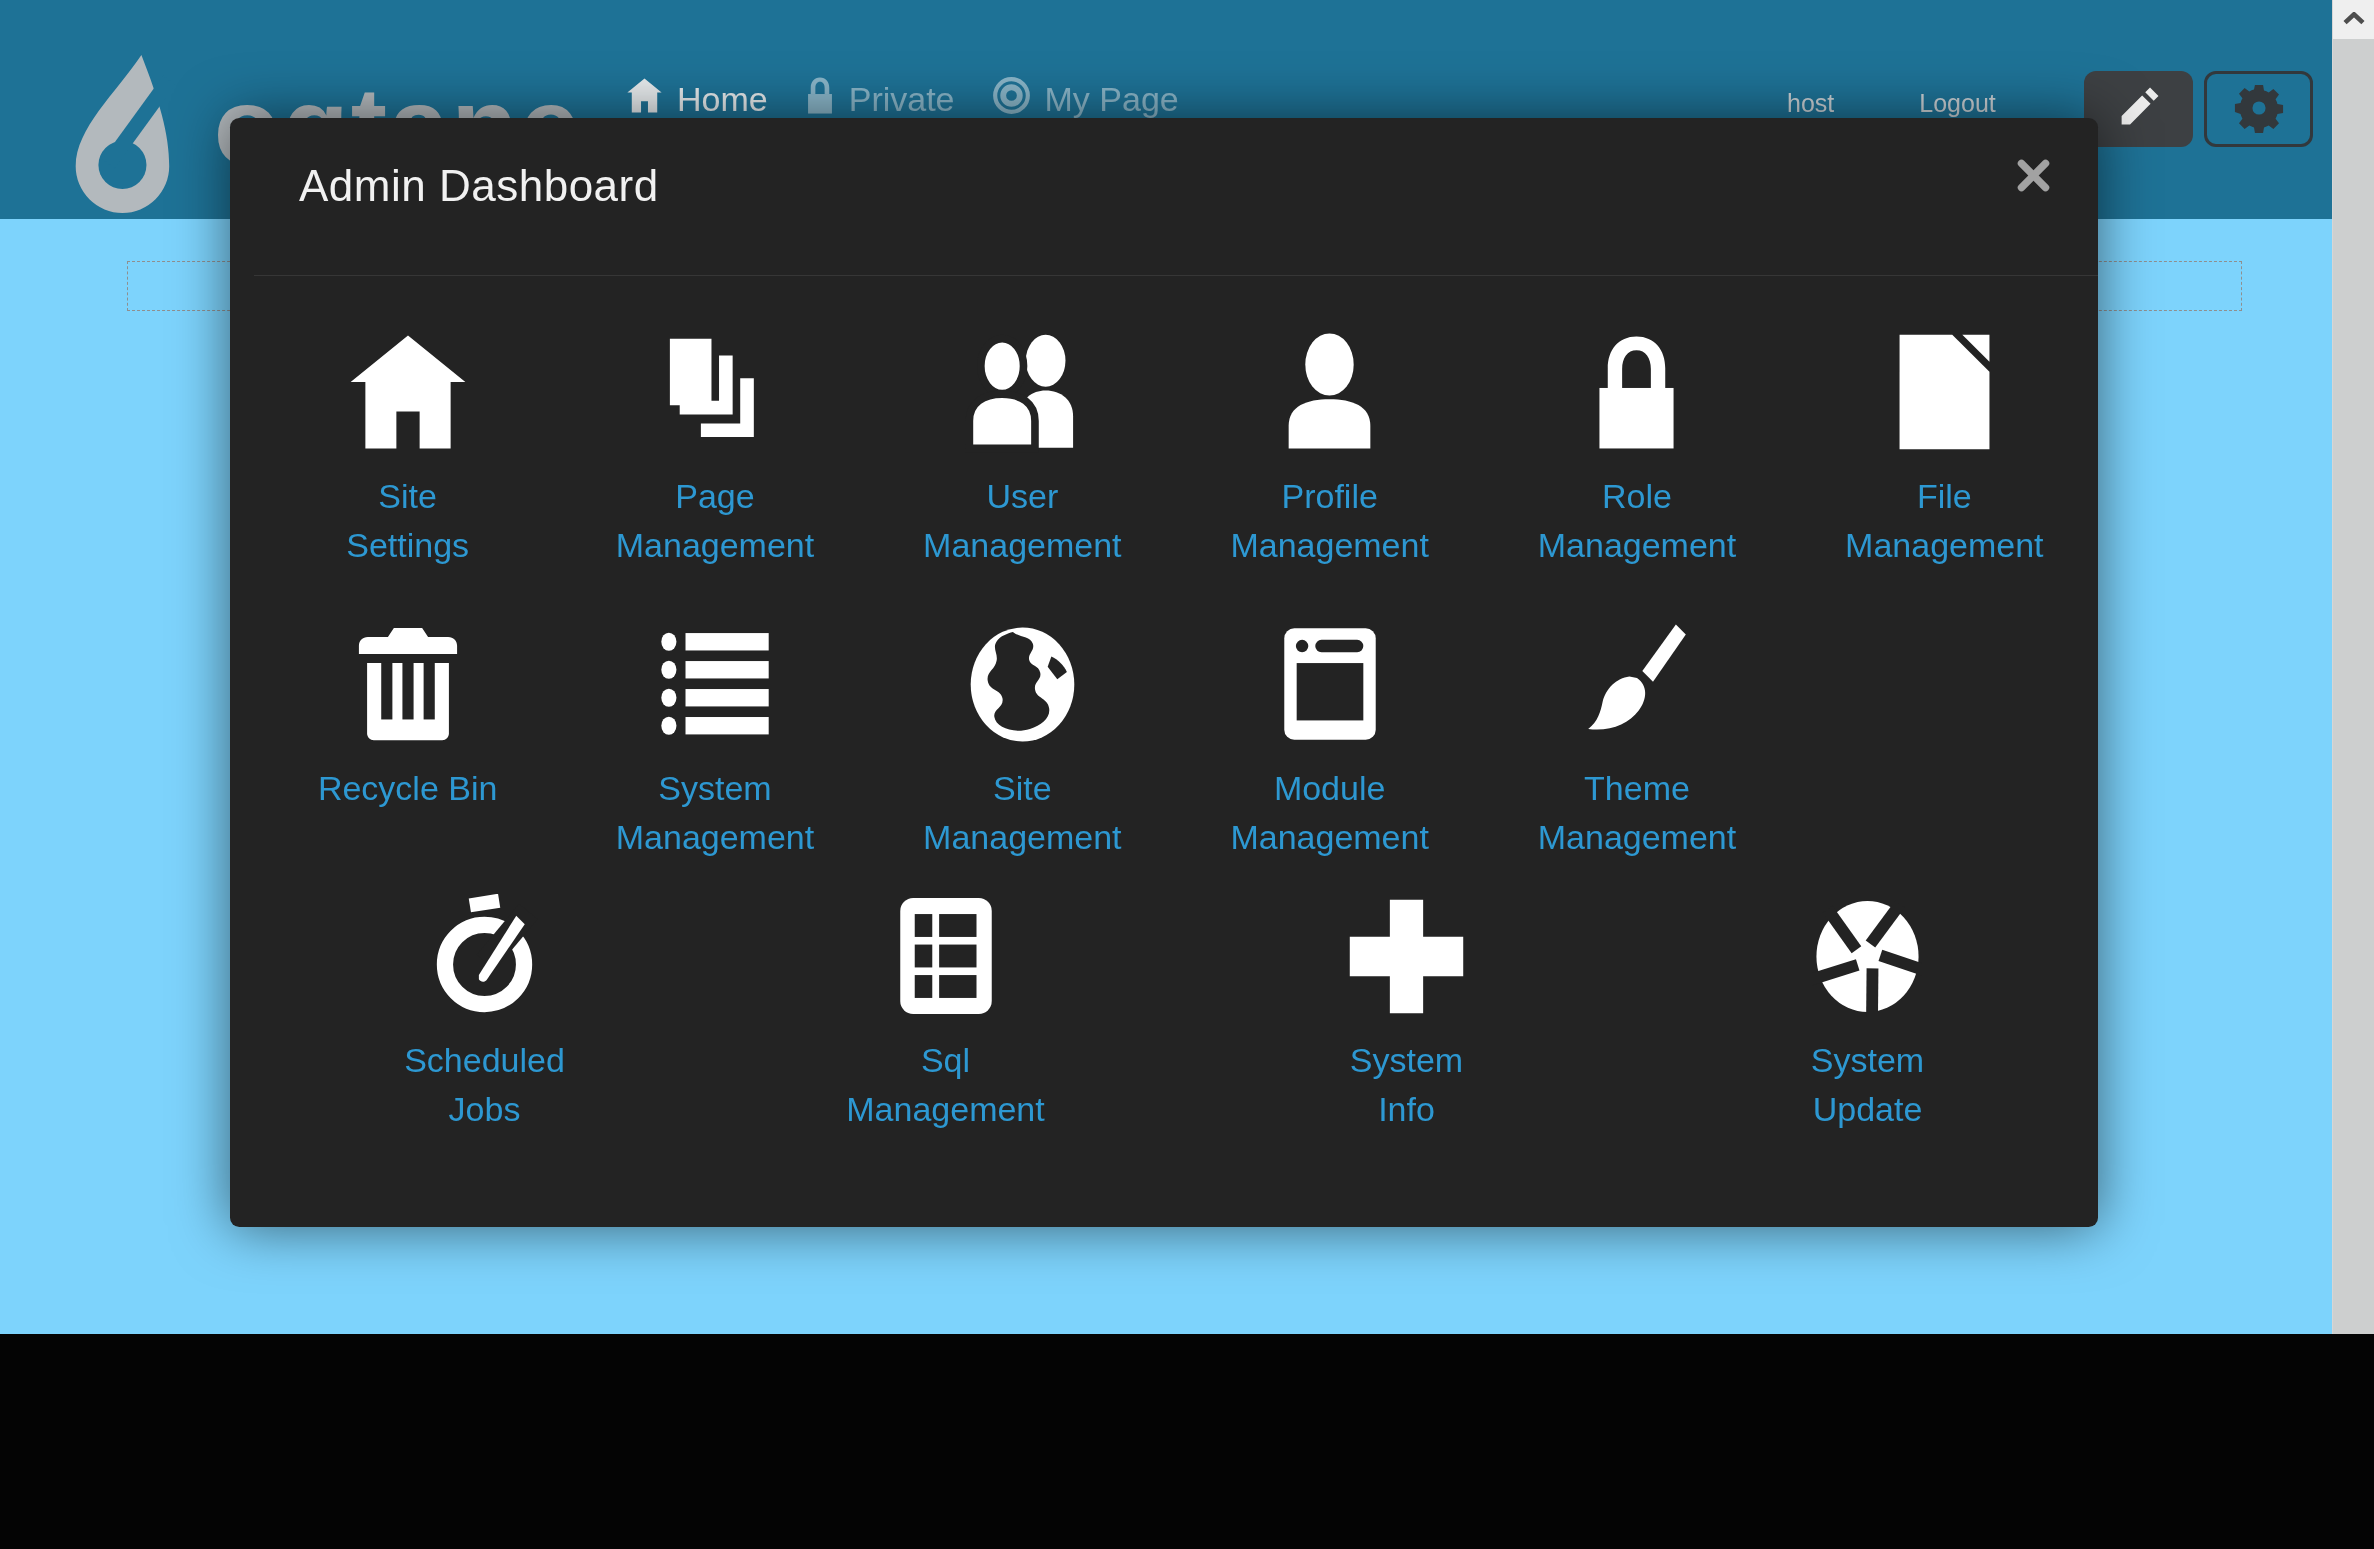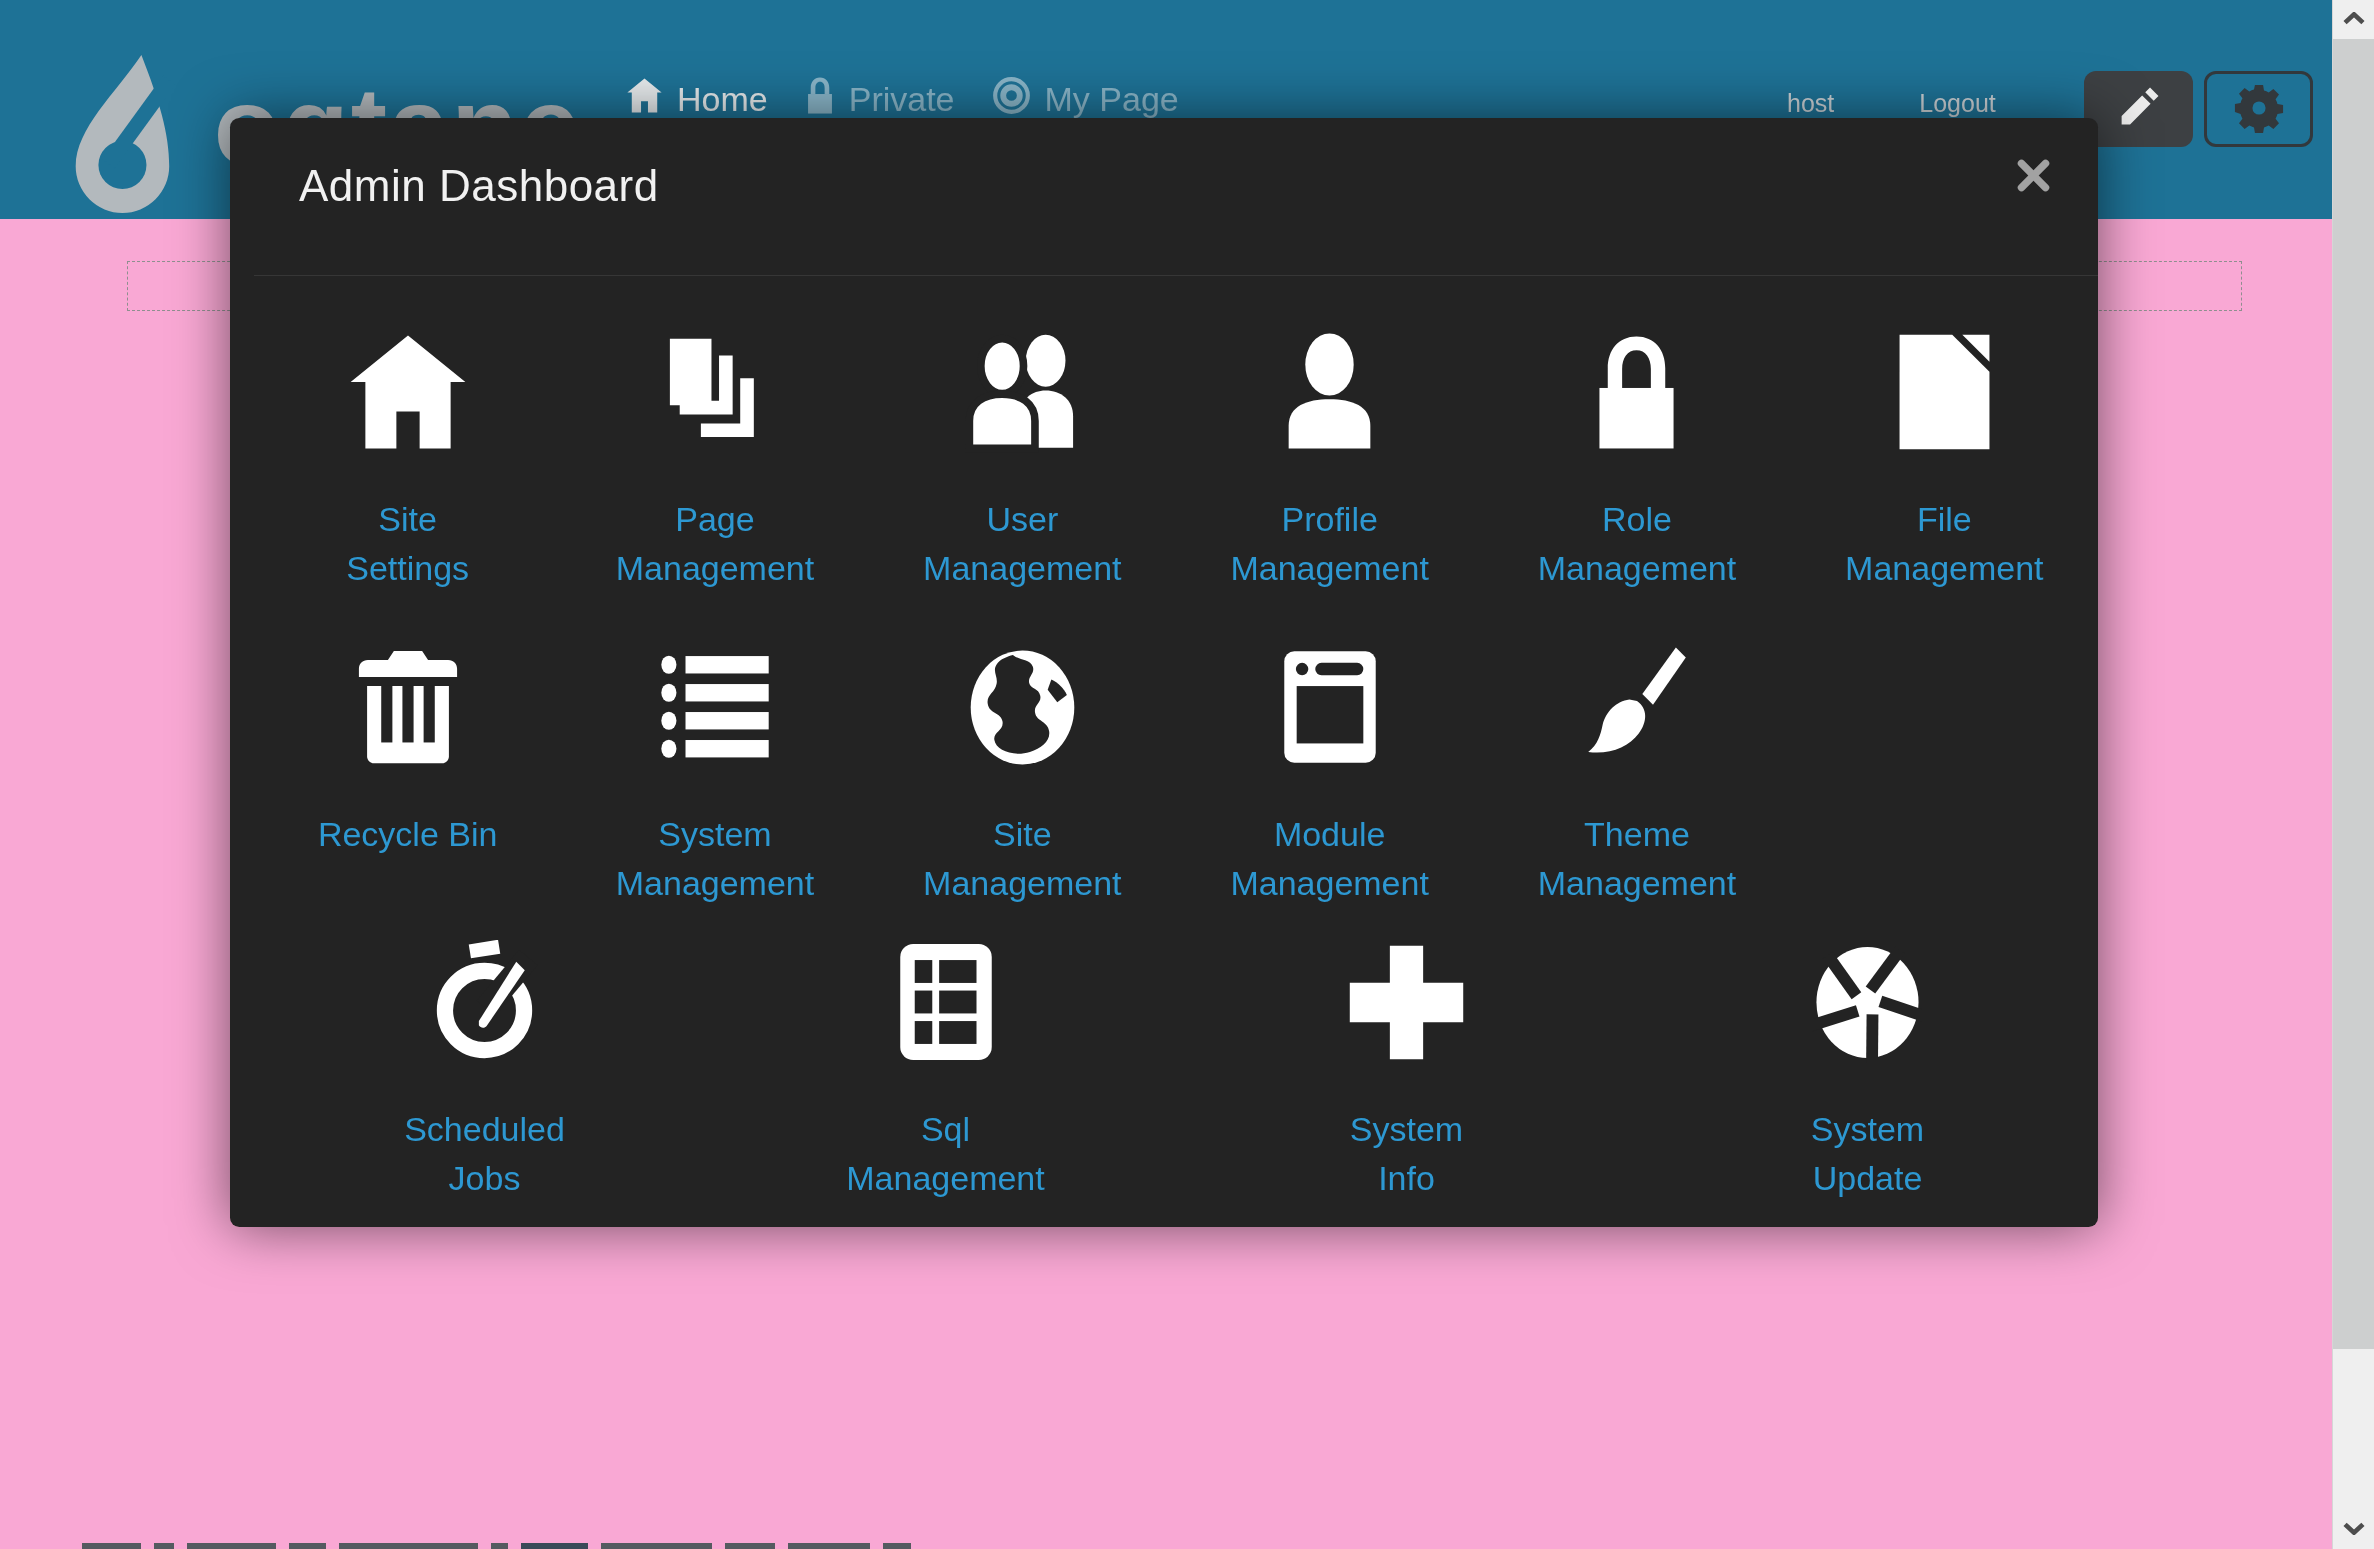--- a/index.html
+++ b/index.html
@@ -1,17 +1,17 @@
 <!DOCTYPE html>
 <html style="font-size:15px"><head>
 <meta charset="utf-8">
 <style>
   html,body{margin:0;padding:0;background:#040404;}
-  #screen{position:relative;width:2375px;height:1549px;overflow:hidden;
-          font-family:"Liberation Sans",sans-serif;background:#f9a8d4;}
+  #screen{position:relative;width:2375px;height:1334px;overflow:hidden;
+          font-family:"Liberation Sans",sans-serif;background:#7dd3fc;}
 
   
   #topbar{position:absolute;left:0;top:0;width:2333px;height:219px;background:#1E7296;z-index:1;overflow:hidden;}
   .brand{position:absolute;left:58px;top:54px;display:flex;align-items:flex-start;cursor:pointer;}
   .brand-text{color:#b3b9bd;font-size:109px;font-weight:bold;letter-spacing:1.9px;line-height:93px;margin-left:16.7px;margin-top:26px;}
   .nav{position:absolute;left:626px;top:76px;display:flex;gap:37px;align-items:center;}
   .nav-item{display:flex;align-items:center;gap:14px;font-size:34px;cursor:pointer;}
   .nav-item.active{color:#e6eaec;}
   .nav-item.muted{color:rgba(255,255,255,0.48);}
   .userlinks{position:absolute;top:89px;left:1787px;display:flex;gap:85px;font-size:25px;color:#cbd1d5;}
@@ -35,21 +35,21 @@
   #modal{position:absolute;left:230px;top:118px;width:1868px;height:1109px;background:#232323;border-radius:9.3px;z-index:20;box-shadow:0 0 56px rgba(0,0,0,.55);box-sizing:border-box;padding-left:24px;}
   #modal-header{height:158px;box-sizing:border-box;padding:43px 45px;border-bottom:1.9px solid #363636;position:relative;}
   #modal-title{font-size:44px;color:#f1f1f1;letter-spacing:0.5px;}
   #modal-close{position:absolute;top:37px;right:43px;width:43px;height:43px;display:flex;align-items:center;justify-content:center;cursor:pointer;}
 
   .tilegrid{display:grid;}
   #grid-a{grid-template-columns:repeat(6,1fr);row-gap:52px;margin-top:54px;}
   #grid-b{grid-template-columns:repeat(4,1fr);margin-top:32px;}
   .tile{display:flex;flex-direction:column;align-items:center;}
   .tile-icon{height:124px;display:flex;align-items:center;justify-content:center;}
-  .tile-label{margin-top:41px;font-size:34px;line-height:49px;color:#2d98d2;text-align:center;white-space:pre-line;cursor:pointer;min-height:98px;}
+  .tile-label{margin-top:18px;font-size:34px;line-height:49px;color:#2d98d2;text-align:center;white-space:pre-line;cursor:pointer;min-height:98px;}
 </style>
 </head>
 <body>
 
 <div id="screen">
 
   <div id="topbar">
     <div class="brand">
       <span>
         <svg width="139" height="160" viewBox="0 0 110 125">

